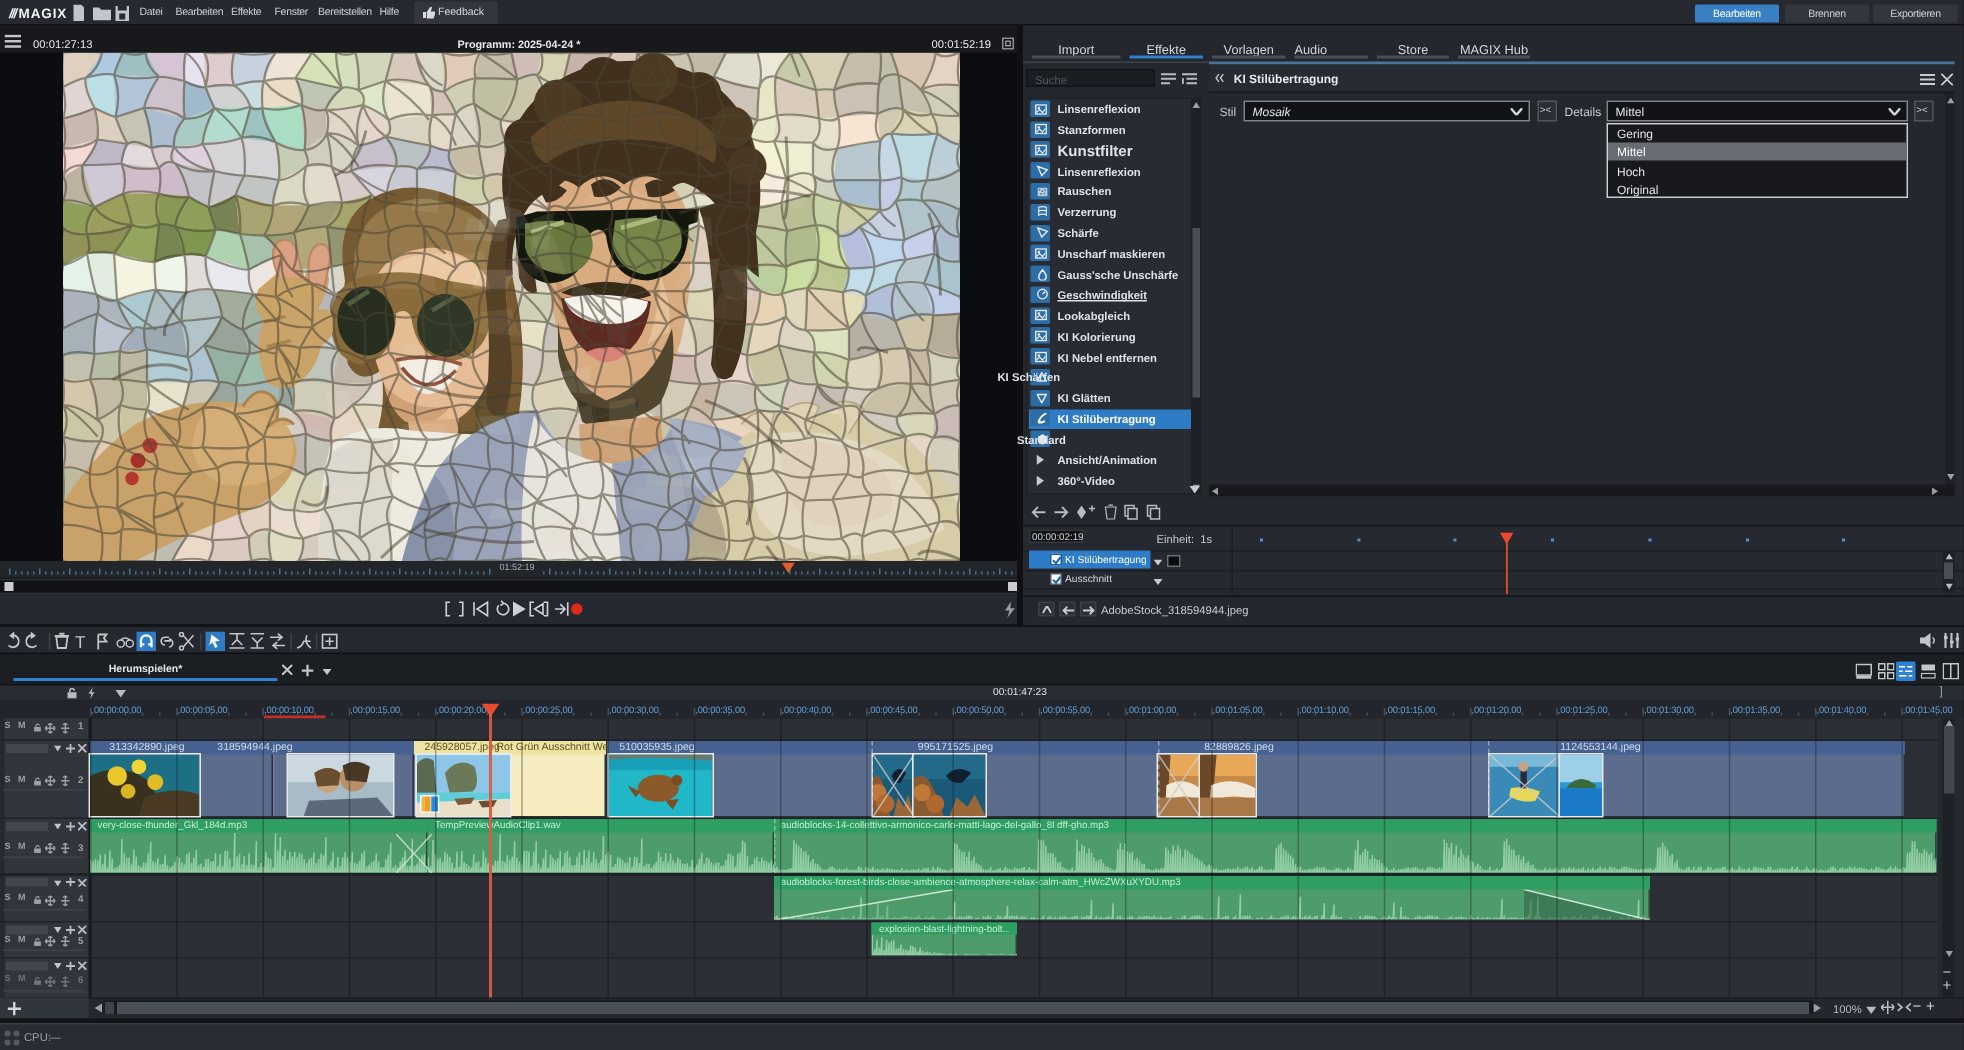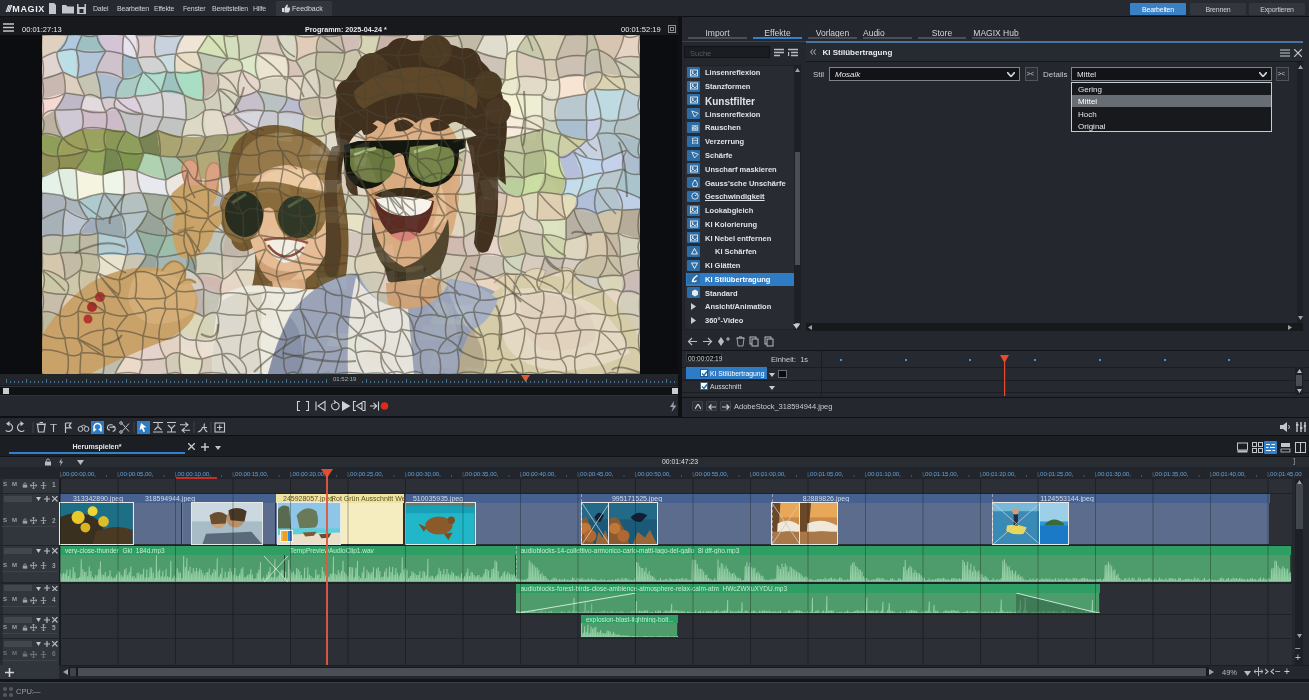--- a/index.html
+++ b/index.html
@@ -1004,38 +1004,38 @@
 <svg class="ab" style="left:690px;top:233.7px" width="8" height="8" viewBox="0 0 8 8">
     <rect x="0.5" y="1" width="7" height="6" fill="none" stroke="#e8eaec" stroke-width="0.9"></rect>
     <circle cx="2.6" cy="3" r="0.9" fill="#e8eaec"></circle>
     <path d="M1 6 l2-2 2 2 2-2.5" stroke="#e8eaec" stroke-width="0.8" fill="none"></path>
   </svg>
 <div class="tx" style="left:705px;top:233.64px;font-size:7.5px;color:#dfe3e8;"><b>KI Nebel entfernen</b></div>
 <div class="ab" style="left:687px;top:245.9px;width:13px;height:11px;background:#2d6da5;border-radius:1px"></div>
 <svg class="ab" style="left:690.5px;top:248.0px" width="7" height="7" viewBox="0 0 7 7">
     <path d="M3.5 0.5 L6.5 6 H0.5 Z" fill="none" stroke="#e8eaec" stroke-width="1"></path>
   </svg>
-<div class="tx" style="left:715px;top:247.40999999999997px;font-size:7.5px;color:#dfe3e8;"><b>KI Schärfen</b></div>
+<div class="tx" style="left:665px;top:247.40999999999997px;font-size:7.5px;color:#dfe3e8;"><b>KI Schärfen</b></div>
 <div class="ab" style="left:687px;top:259.7px;width:13px;height:11px;background:#2d6da5;border-radius:1px"></div>
 <svg class="ab" style="left:690.5px;top:261.8px" width="7" height="7" viewBox="0 0 7 7">
     <path d="M3.5 6.5 L6.5 1 H0.5 Z" fill="none" stroke="#e8eaec" stroke-width="1"></path>
   </svg>
 <div class="tx" style="left:705px;top:261.18px;font-size:7.5px;color:#dfe3e8;"><b>KI Glätten</b></div>
 <div class="ab" style="left:686px;top:272.95px;width:108px;height:13px;background:#2e7cc5"></div>
 <div class="ab" style="left:687px;top:273.4px;width:13px;height:11px;background:#2d6da5;border-radius:1px"></div>
 <svg class="ab" style="left:690.5px;top:275.1px" width="8" height="8" viewBox="0 0 8 8">
     <path d="M6.5 0.5 Q2.5 2.5 1.5 6 Q3.5 7.5 5.5 5.5" fill="none" stroke="#fff" stroke-width="1.3"></path>
     <circle cx="1.8" cy="6.3" r="1" fill="#fff"></circle>
   </svg>
 <div class="tx" style="left:705px;top:274.95px;font-size:7.5px;color:#fff;"><b>KI Stilübertragung</b></div>
 <div class="ab" style="left:687px;top:287.2px;width:13px;height:11px;background:#2d6da5;border-radius:1px"></div>
 <svg class="ab" style="left:690.5px;top:288.8px" width="8" height="8" viewBox="0 0 8 8">
     <path d="M4 0.5 L7 2.2 V5.8 L4 7.5 L1 5.8 V2.2 Z" fill="#e8eaec"></path>
   </svg>
-<div class="tx" style="left:705px;top:288.71999999999997px;font-size:7.5px;color:#dfe3e8;"><b>Standard</b></div>
+<div class="tx" style="left:678px;top:288.71999999999997px;font-size:7.5px;color:#dfe3e8;"><b>Standard</b></div>
 <svg class="ab" style="left:691px;top:303.3px" width="5" height="7">
     <path d="M0 0 l5 3.5 L0 7 z" fill="#c8cbd0"></path>
   </svg>
 <div class="tx" style="left:705px;top:302.49px;font-size:7.5px;color:#dfe3e8;"><b>Ansicht/Animation</b></div>
 <svg class="ab" style="left:691px;top:317.1px" width="5" height="7">
     <path d="M0 0 l5 3.5 L0 7 z" fill="#c8cbd0"></path>
   </svg>
 <div class="tx" style="left:705px;top:316.26px;font-size:7.5px;color:#dfe3e8;"><b>360°-Video</b></div>
 <div class="ab" style="left:794px;top:66px;width:6px;height:263px;background:#1d2025"></div>
 <svg class="ab" style="left:795px;top:68px" width="5" height="4">
@@ -1833,21 +1833,21 @@
   </svg>
 <svg class="ab" style="left:63px;top:669px" width="5" height="6">
     <path d="M5 0 L0 3 L5 6 z" fill="#9aa0a8"></path>
   </svg>
 <div class="ab" style="left:69px;top:667px;width:1140px;height:9px;background:#17191d"></div>
 <div class="ab" style="left:70px;top:667.5px;width:6px;height:8px;background:#3f434a"></div>
 <div class="ab" style="left:78px;top:667.5px;width:1128px;height:8px;background:#4a4e55"></div>
 <svg class="ab" style="left:1209px;top:669px" width="5" height="6">
     <path d="M0 0 L5 3 L0 6 z" fill="#9aa0a8"></path>
   </svg>
-<div class="tx" style="left:1222px;top:668px;font-size:7.5px;color:#b8bcc2;">49%</div>
+<div class="tx" style="left:1222px;top:668px;font-size:7.5px;color:#b8bcc2;">100%</div>
 <svg class="ab" style="left:1244px;top:670.5px" width="7" height="5">
     <path d="M0 0 h7 l-3.5 5 z" fill="#b8bcc2"></path>
   </svg>
 <svg class="ab" style="left:1254px;top:667px" width="9" height="9" viewBox="0 0 9 9">
     <path d="M4.5 0 v9 M0 4.5 l2-2 M0 4.5 l2 2 M9 4.5 l-2-2 M9 4.5 l-2 2 M0 4.5 h9" stroke="#b8bcc2" stroke-width="1"></path>
   </svg>
 <svg class="ab" style="left:1265px;top:667px" width="9" height="9" viewBox="0 0 9 9">
     <path d="M0 2 l3 2.5 -3 2.5 M9 2 l-3 2.5 3 2.5" stroke="#b8bcc2" stroke-width="1.1" fill="none"></path>
   </svg>
 <div class="tx" style="left:1275px;top:665.5px;font-size:10px;color:#d0d3d7;">−</div>

